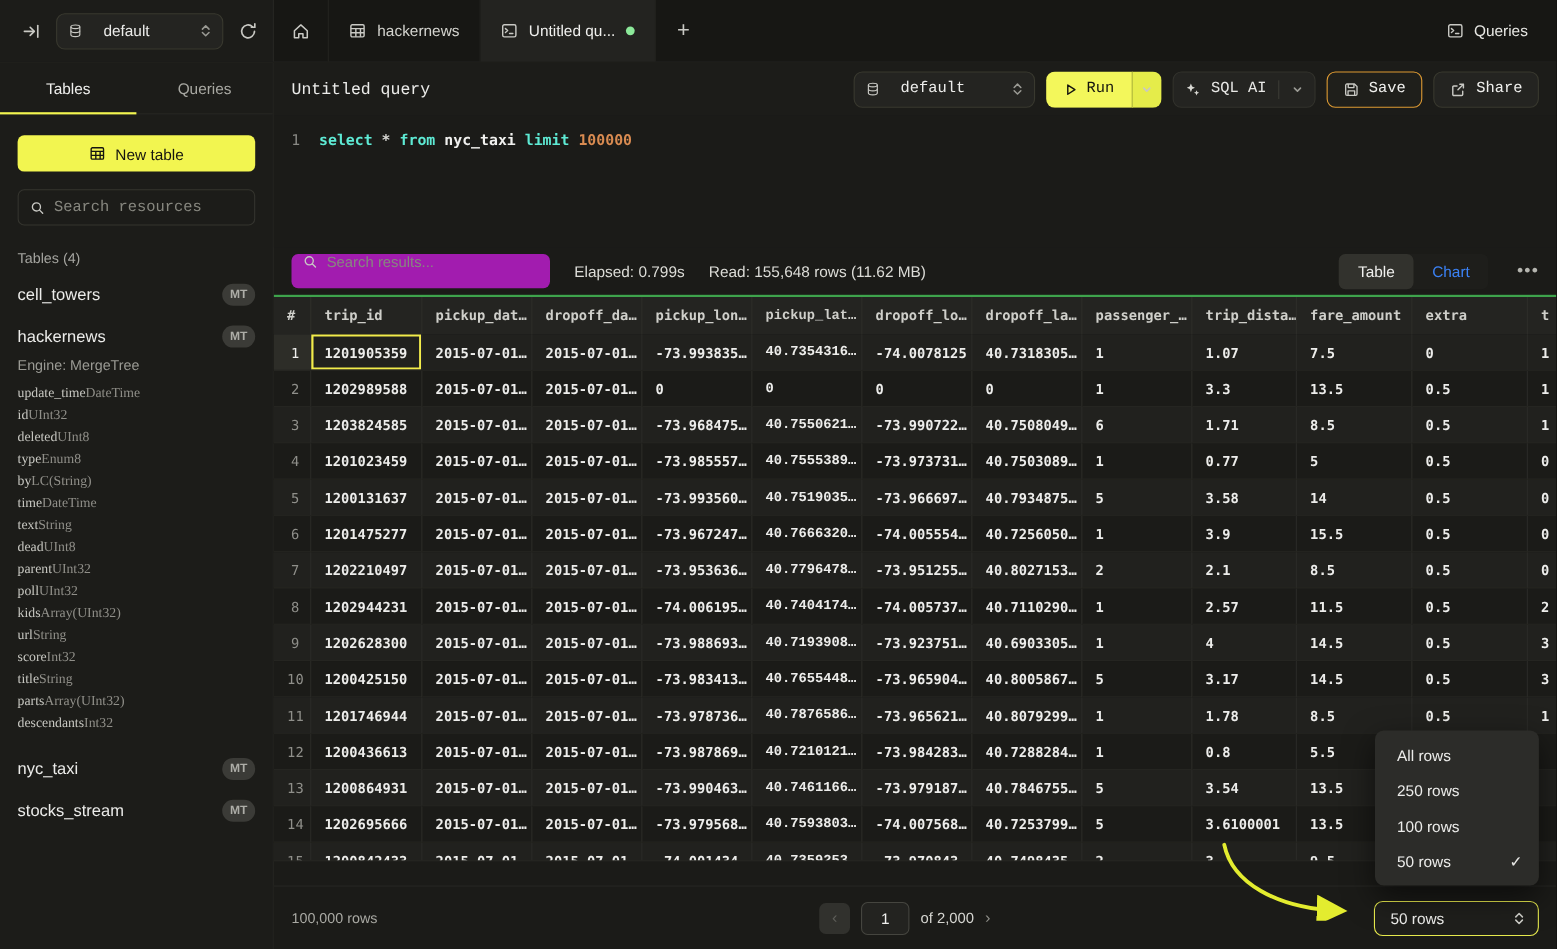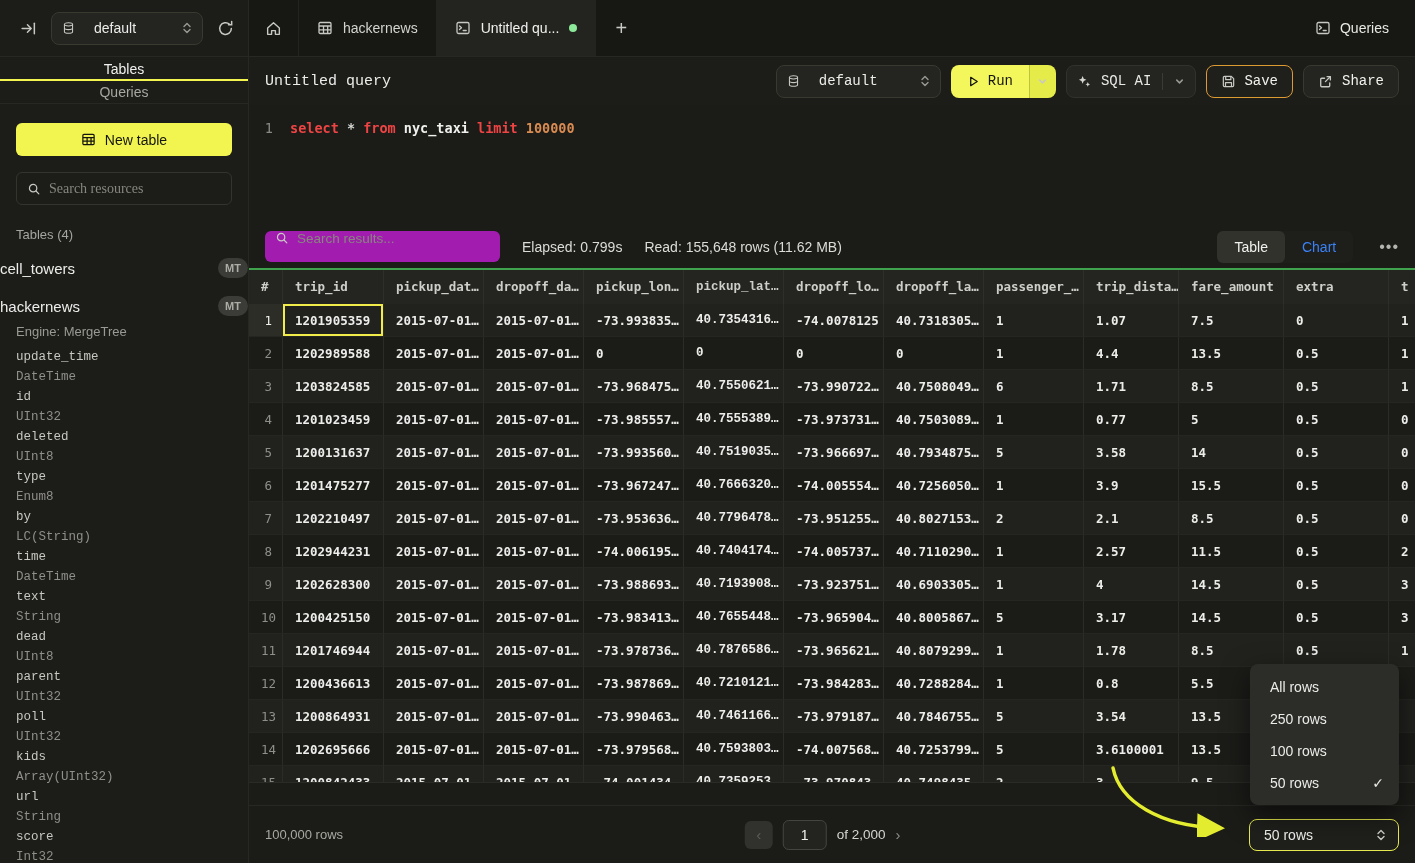--- a/index.html
+++ b/index.html
@@ -30,45 +30,45 @@
   .dot { width:8px; height:8px; border-radius:50%; background:#8CE99A; }
   .tab-plus { width:50px; display:flex; align-items:center; justify-content:center;
               color:#C9C9C4; font-size:20px; cursor:pointer; }
   .topbar-spacer { flex:1; }
   .queries-btn { display:flex; align-items:center; gap:9px; padding:0 26px 0 12px;
                  color:#E8E8E4; cursor:pointer; }
 
   
   .sidebar { position:absolute; left:0; top:57px; width:249px; height:806px;
              background:#1C1C19; border-right:1px solid #272723; overflow:hidden; }
-  .side-tabs { height:47px; display:flex; border-bottom:1px solid #272723;flex-direction:column; }
+  .side-tabs { height:47px; display:flex; border-bottom:1px solid #272723; }
   .side-tab { flex:1; display:flex; align-items:center; justify-content:center;
               color:#A8A8A2; font-size:14px; position:relative; cursor:pointer; }
   .side-tab.active { color:#F0F0EE; }
   .side-tab.active::after { content:""; position:absolute; left:0; right:0; bottom:-1px;
                             height:2px; background:#F2F550; }
   .new-table-btn { margin:19px 16px 0; height:33px; border-radius:6px; background:#F2F550;
                    color:#15150F; display:flex; align-items:center; justify-content:center;
                    gap:9px; font-size:14px; cursor:pointer; }
   .side-search { margin:16px 16px 0; height:33px; border:1px solid #34342E; border-radius:6px;
                  display:flex; align-items:center; gap:8px; padding:0 10px; color:#8A8A84; }
   .side-search input { flex:1; background:transparent; border:none; color:#DEDED9; font-size:14px;
-                       font-family:Liberation Serif, serif; }
+                       font-family:Liberation Mono, monospace; }
   .side-search input::placeholder { color:#87877F; }
   .section-label { margin:22px 16px 6px; font-size:13px; color:#A5A5A0; }
   .table-item { display:flex; align-items:center; justify-content:space-between;
-                padding:10px 0 8px; cursor:pointer; }
+                padding:10px 16px 8px; cursor:pointer; }
   .table-item .tname { font-size:15px; color:#ECECEA; }
   .mt-badge { min-width:30px; height:20px; padding:0 7px; border-radius:10px; background:#3B3B37;
               color:#ADADA7; font-size:11px; font-weight:bold; display:flex; align-items:center;
               justify-content:center; }
   .engine-label { margin:0 16px 8px; font-size:13px; color:#9A9A94; }
   .col-list { margin:6px 16px 0; }
   .col-row { display:flex; justify-content:flex-start; line-height:20px;
-             font-family:Liberation Mono, monospace; font-size:12.5px;flex-direction:column; }
+             font-family:Liberation Serif, serif; font-size:12.5px; }
   .col-name { color:#C8C8C2; }
   .col-type { color:#908F89; }
   .table-item.gap-top { margin-top:12px; }
 
   
   .main { position:absolute; left:249px; top:57px; width:1166px; height:806px; background:#1B1B18; }
 
   .query-toolbar { height:48px; display:flex; align-items:center; padding:0 16px; gap:10px;
                    background:#1C1C19;font-family:Liberation Mono, monospace; }
   .query-title { font-size:15px; color:#ECECEA; margin-right:auto; }
@@ -86,21 +86,21 @@
               color:#F0F0EE; cursor:pointer; }
   .share-btn { display:flex; align-items:center; gap:9px; height:33px; padding:0 14px;
                background:#242421; border:1px solid #39392F; border-radius:8px;
                color:#F0F0EE; cursor:pointer; }
 
   .editor { height:120px; padding-top:13px; background:#1B1B18; }
   .code-line { display:flex; font-family:"DejaVu Sans Mono",monospace; font-size:13.5px;
                font-weight:600; line-height:20px; }
   .ln { width:24px; text-align:right; margin-right:17px; color:#8A8A85; font-weight:400; }
   .code { white-space:pre; }
-  .code .kw { color:#ef4444; }
+  .code .kw { color:#5eead4; }
   .code .pl { color:#D8D8D4; }
   .code .id { color:#F0F0EE; }
   .code .num { color:#D98B51; }
 
   .results-toolbar { height:43px; display:flex; align-items:center; padding:0 16px; gap:22px; }
   .res-search { width:235px; height:31px; background:#a21caf; border-radius:6px; display:flex;
                 align-items:flex-start; gap:8px; padding:0 10px; color:#8A8A84; flex:0 0 auto; }
   .res-search input { flex:1; min-width:0; background:transparent; border:none; color:#DEDED9;
                       font-size:13.5px; font-family:inherit; }
   .res-search input::placeholder { color:#87877F; }
@@ -514,21 +514,21 @@
           <div class="trow">
             <div class="cell c0 idx">2</div>
             <div class="cell c1">1202989588</div>
             <div class="cell c2">2015-07-01…</div>
             <div class="cell c3">2015-07-01…</div>
             <div class="cell c4">0</div>
             <div class="cell c5">0</div>
             <div class="cell c6">0</div>
             <div class="cell c7">0</div>
             <div class="cell c8">1</div>
-            <div class="cell c9">4.4</div>
+            <div class="cell c9">3.3</div>
             <div class="cell c10">13.5</div>
             <div class="cell c11">0.5</div>
             <div class="cell c12">1</div>
           </div>
           <div class="trow odd">
             <div class="cell c0 idx">3</div>
             <div class="cell c1">1203824585</div>
             <div class="cell c2">2015-07-01…</div>
             <div class="cell c3">2015-07-01…</div>
             <div class="cell c4">-73.968475…</div>

